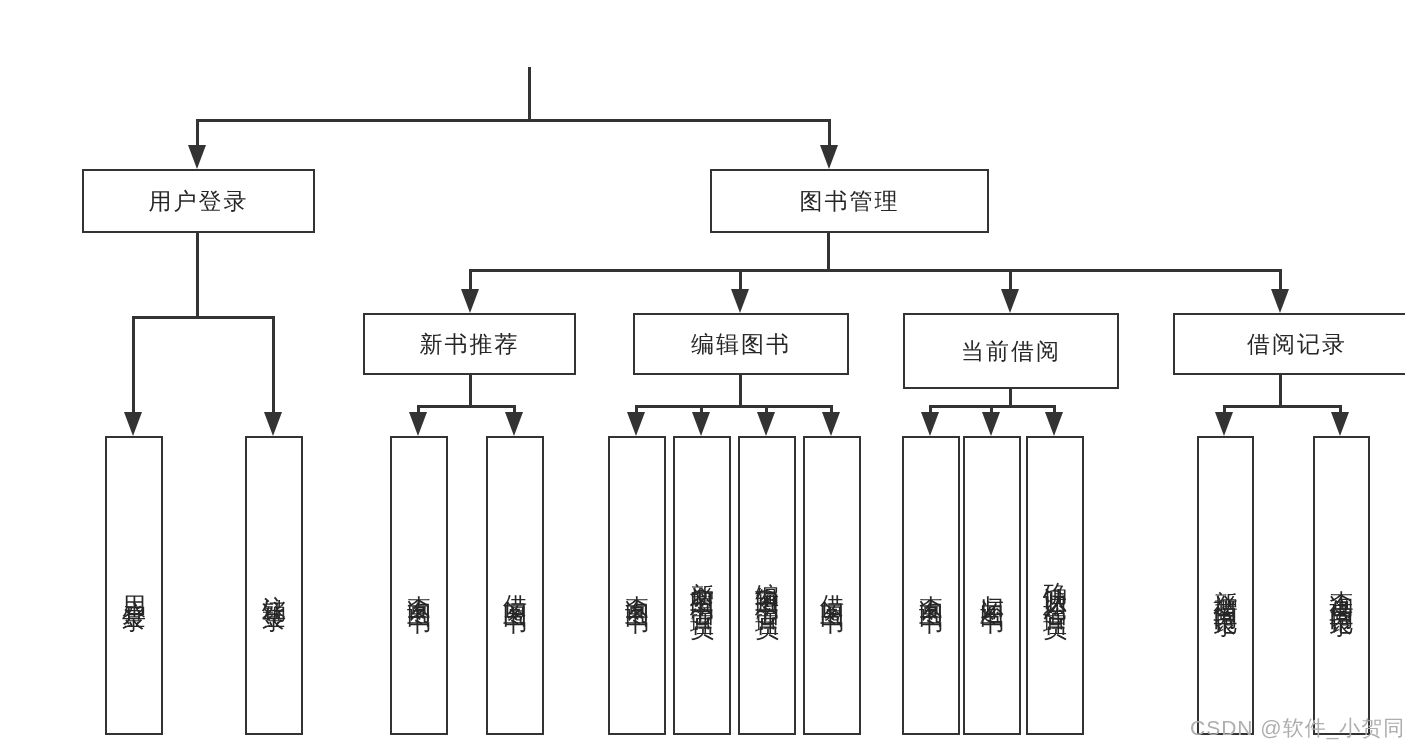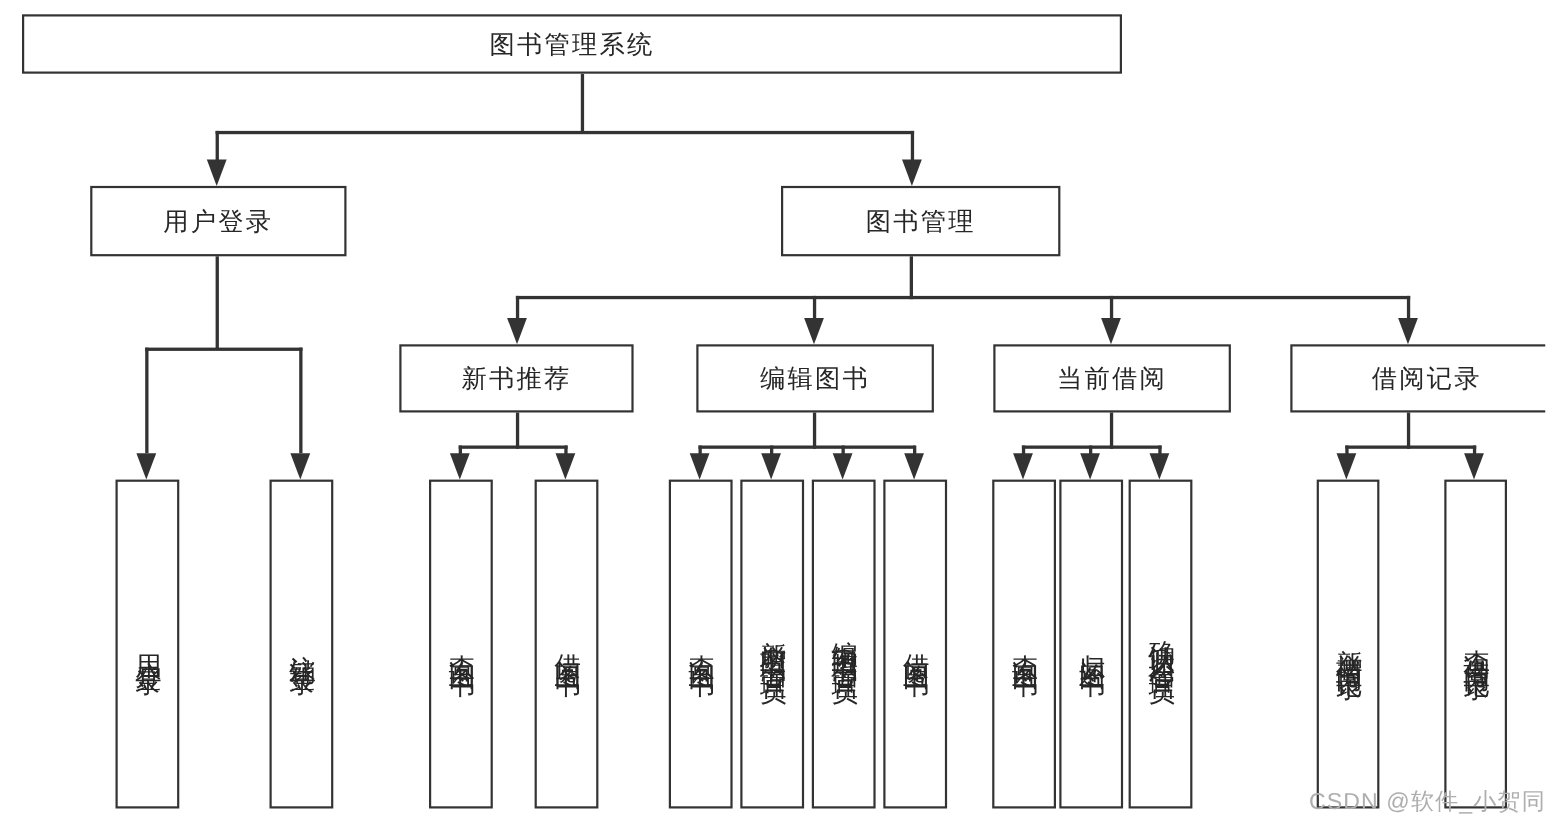--- a/index.html
+++ b/index.html
@@ -119,31 +119,30 @@
   <div class="vl" style="left:1053px;top:405px;height:9px"></div>
   <div class="ah" style="left:1045px;top:412px"></div>
 
   <div class="vl" style="left:1279px;top:373px;height:35px"></div>
   <div class="hl" style="left:1223px;top:405px;width:119px"></div>
   <div class="vl" style="left:1223px;top:405px;height:9px"></div>
   <div class="ah" style="left:1215px;top:412px"></div>
   <div class="vl" style="left:1339px;top:405px;height:9px"></div>
   <div class="ah" style="left:1331px;top:412px"></div>
 
-  <div class="hnode" style="left:20px;top:13px;width:1000px;height:54px">图书管理系统</div>
 
   <div class="hnode" style="left:82px;top:169px;width:233px;height:64px">用户登录</div>
 
-  <div class="hnode" style="left:710px;top:169px;width:254px;height:64px">图书管理</div>
+  <div class="hnode" style="left:710px;top:169px;width:279px;height:64px">图书管理</div>
 
   <div class="hnode" style="left:363px;top:313px;width:213px;height:62px">新书推荐</div>
 
   <div class="hnode" style="left:633px;top:313px;width:216px;height:62px">编辑图书</div>
 
-  <div class="hnode" style="left:903px;top:313px;width:216px;height:62px">当前借阅</div>
+  <div class="hnode" style="left:903px;top:313px;width:216px;height:76px">当前借阅</div>
 
   <div class="hnode" style="left:1173px;top:313px;width:248px;height:62px">借阅记录</div>
 
   <div class="leaf" style="left:105px">
     <span>用户登录</span>
   </div>
   <div class="leaf" style="left:245px">
     <span>注销登录</span>
   </div>
 

